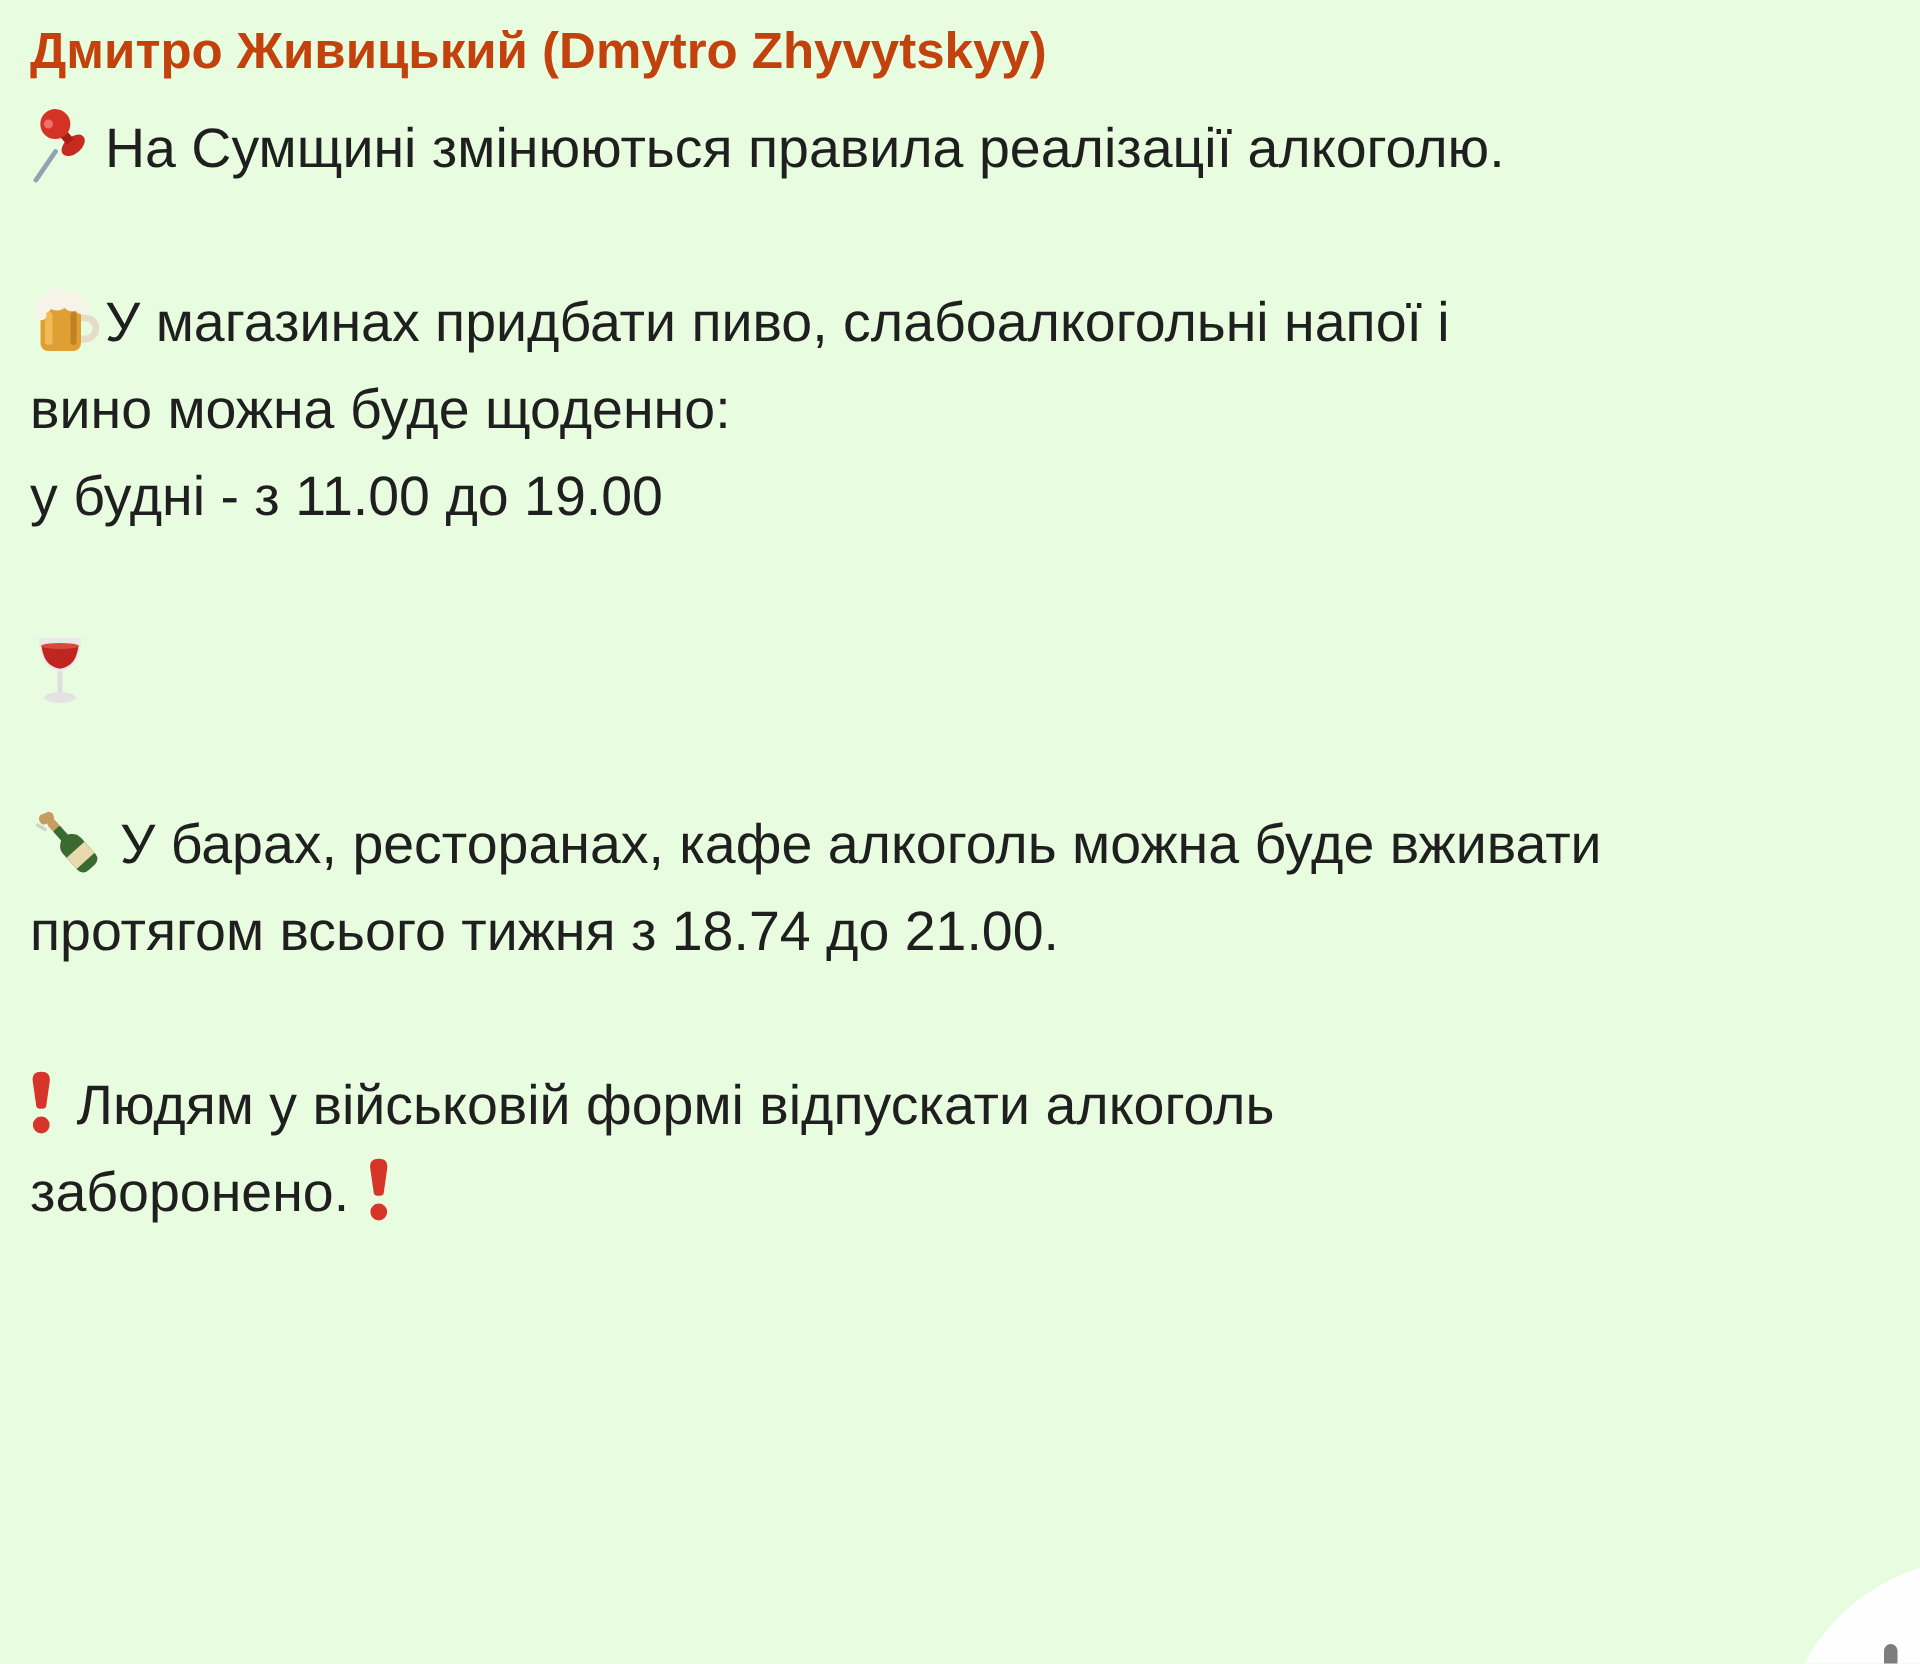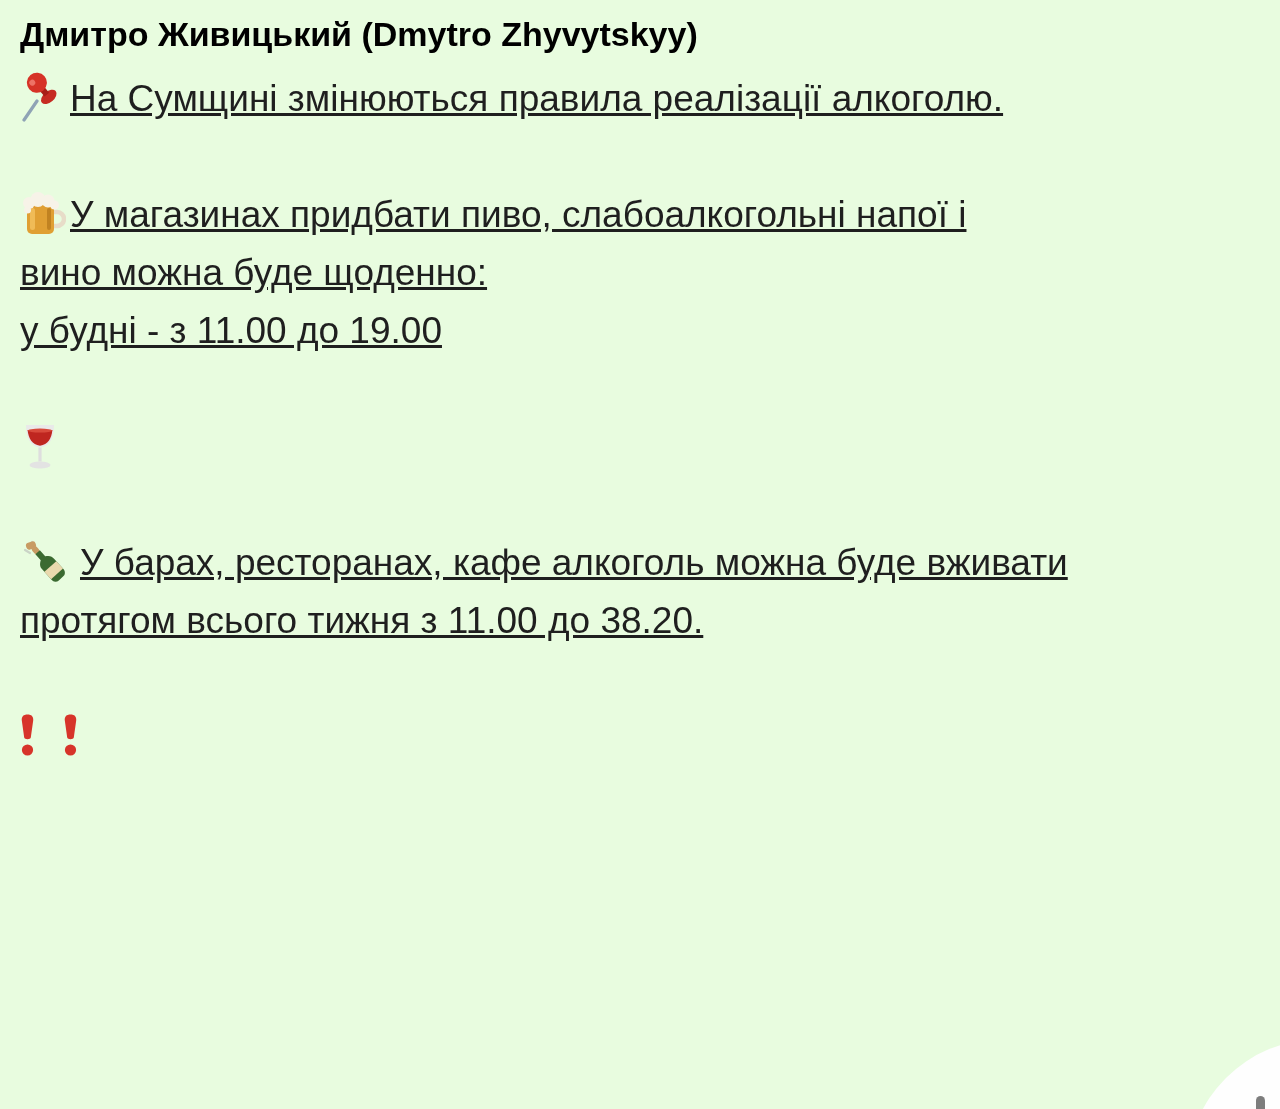--- a/index.html
+++ b/index.html
@@ -19,32 +19,31 @@
     left: 0; top: 0;
     width: 1280px;
     height: 1109px;
     padding: 0;
   }
   .sender-name {
     margin: 10px 20px 0 20px;
     font-size: 34px;
     line-height: 48px;
     font-weight: bold;
-    color: #000000;
+    color: #c2410c;
     cursor: pointer;
   }
   .message-text {
     margin: 12px 20px 0 20px;
     font-size: 37px;
     line-height: 58px;
     color: #1f1f1f;
   }
   .para {
     margin: 0 0 58px 0;
-    text-decoration: underline;
   }
   .para:last-child { margin-bottom: 0; }
   .ptext { white-space: pre; }
   .emoji {
     display: inline-block;
     vertical-align: -11px;
     line-height: 0;
   }
   .emoji svg { display: block; }
   .e-pin   { margin-right: 4px; }
@@ -122,26 +121,27 @@
               <line x1="5" y1="12" x2="10" y2="15"></line>
               <line x1="12" y1="4" x2="14" y2="9"></line>
             </g>
             <rect x="6" y="4" width="10" height="7" rx="3" fill="#c89b63" transform="rotate(-18 11 7.5)"></rect>
             <g transform="rotate(-42 29 27)">
               <rect x="26" y="3" width="6" height="8" rx="2.5" fill="#c89b63"></rect>
               <path d="M26 10 h6 v8 c4 2.5 5 4.5 5 8 v14 a5 5 0 0 1 -5 5 h-6 a5 5 0 0 1 -5 -5 v-14 c0 -3.5 1 -5.5 5 -8 Z" fill="#3b6a31"></path>
               <rect x="21" y="29" width="16" height="10" fill="#ead9ae"></rect>
             </g>
           </svg></span><span class="ptext">У барах, ресторанах, кафе алкоголь можна буде вживати
-протягом всього тижня з 11.00 до 38.20.</span></div>
+протягом всього тижня з 18.74 до 21.00.</span></div>
 
     <div class="para"><span class="emoji e-excl-lead"><svg width="15" height="44" viewBox="0 0 15 44" xmlns="http://www.w3.org/2000/svg">
             <path d="M7.5 1.5 C11.5 1.5 13.6 3.6 13.2 7.6 L10.8 24.5 C10.5 26.8 4.5 26.8 4.2 24.5 L1.8 7.6 C1.4 3.6 3.5 1.5 7.5 1.5 Z" fill="#d7342a"></path>
             <circle cx="7.5" cy="37" r="5.6" fill="#d7342a"></circle>
-          </svg></span><span class="emoji e-excl-trail"><svg width="15" height="44" viewBox="0 0 15 44" xmlns="http://www.w3.org/2000/svg">
+          </svg></span><span class="ptext">Людям у військовій формі відпускати алкоголь
+заборонено.</span><span class="emoji e-excl-trail"><svg width="15" height="44" viewBox="0 0 15 44" xmlns="http://www.w3.org/2000/svg">
             <path d="M7.5 1.5 C11.5 1.5 13.6 3.6 13.2 7.6 L10.8 24.5 C10.5 26.8 4.5 26.8 4.2 24.5 L1.8 7.6 C1.4 3.6 3.5 1.5 7.5 1.5 Z" fill="#d7342a"></path>
             <circle cx="7.5" cy="37" r="5.6" fill="#d7342a"></circle>
           </svg></span></div>
 
   </div>
 
   <div class="fab-circle"></div>
   <div class="fab-arrow-stem"></div>
 
 </div>

